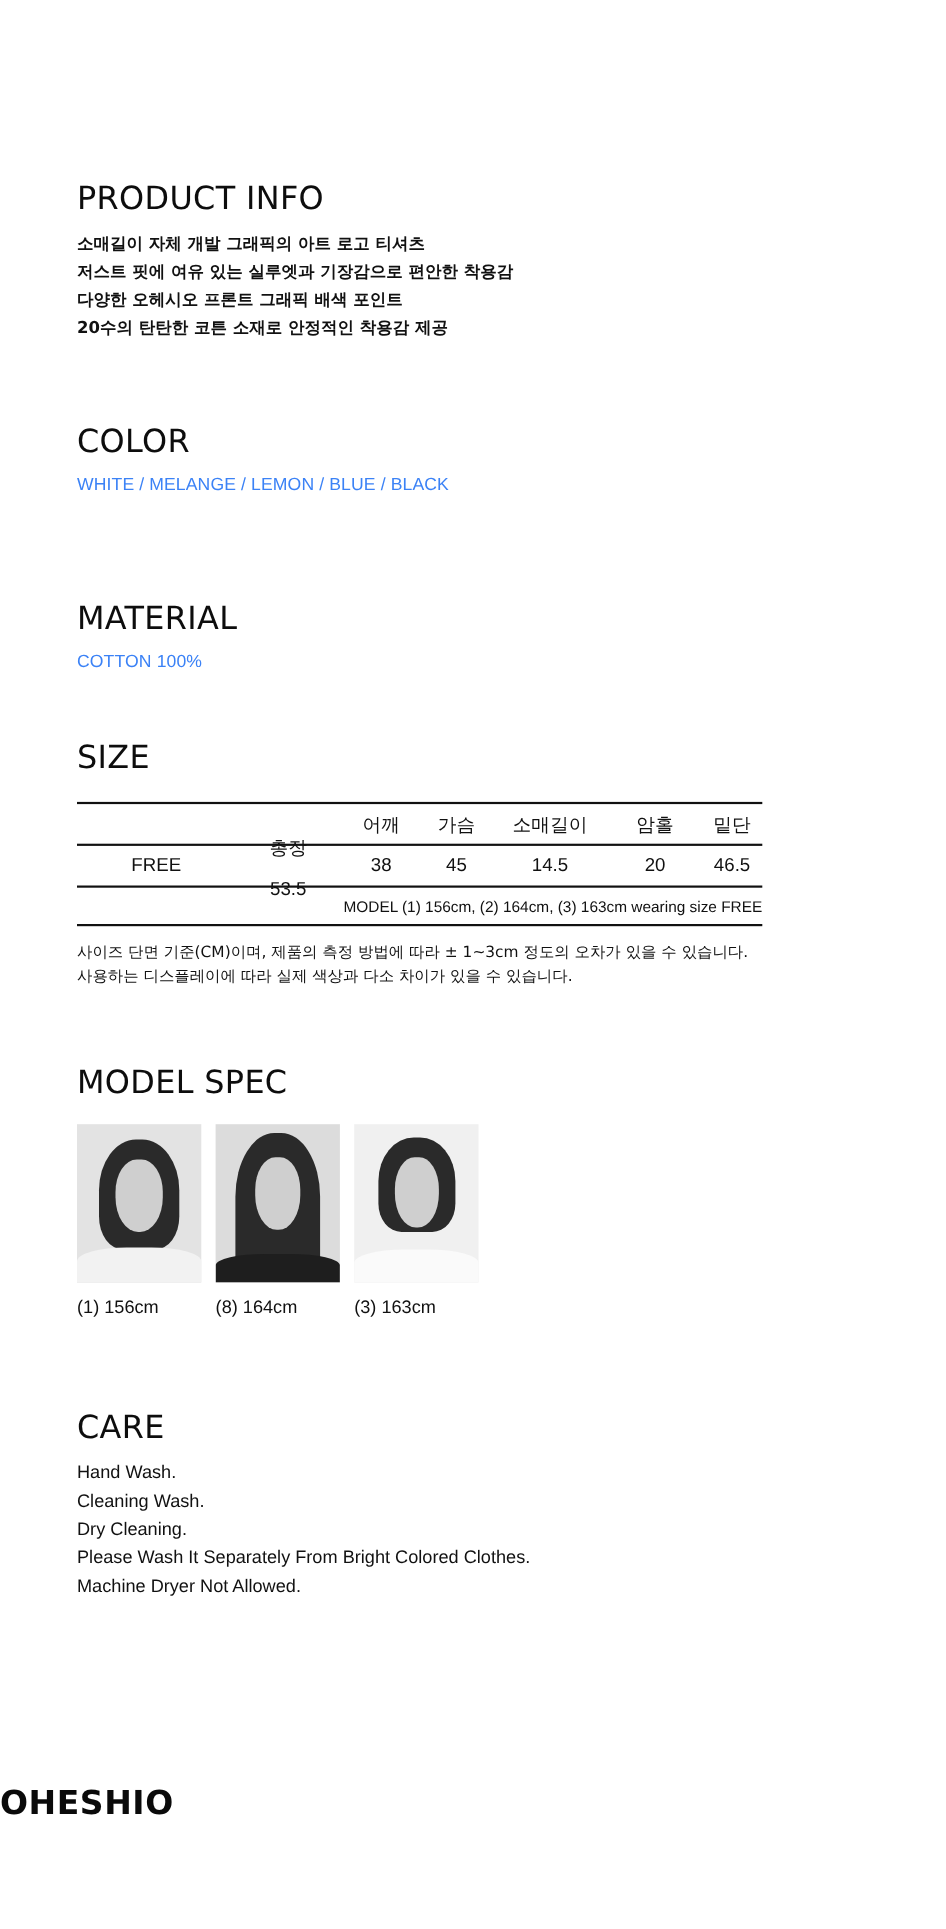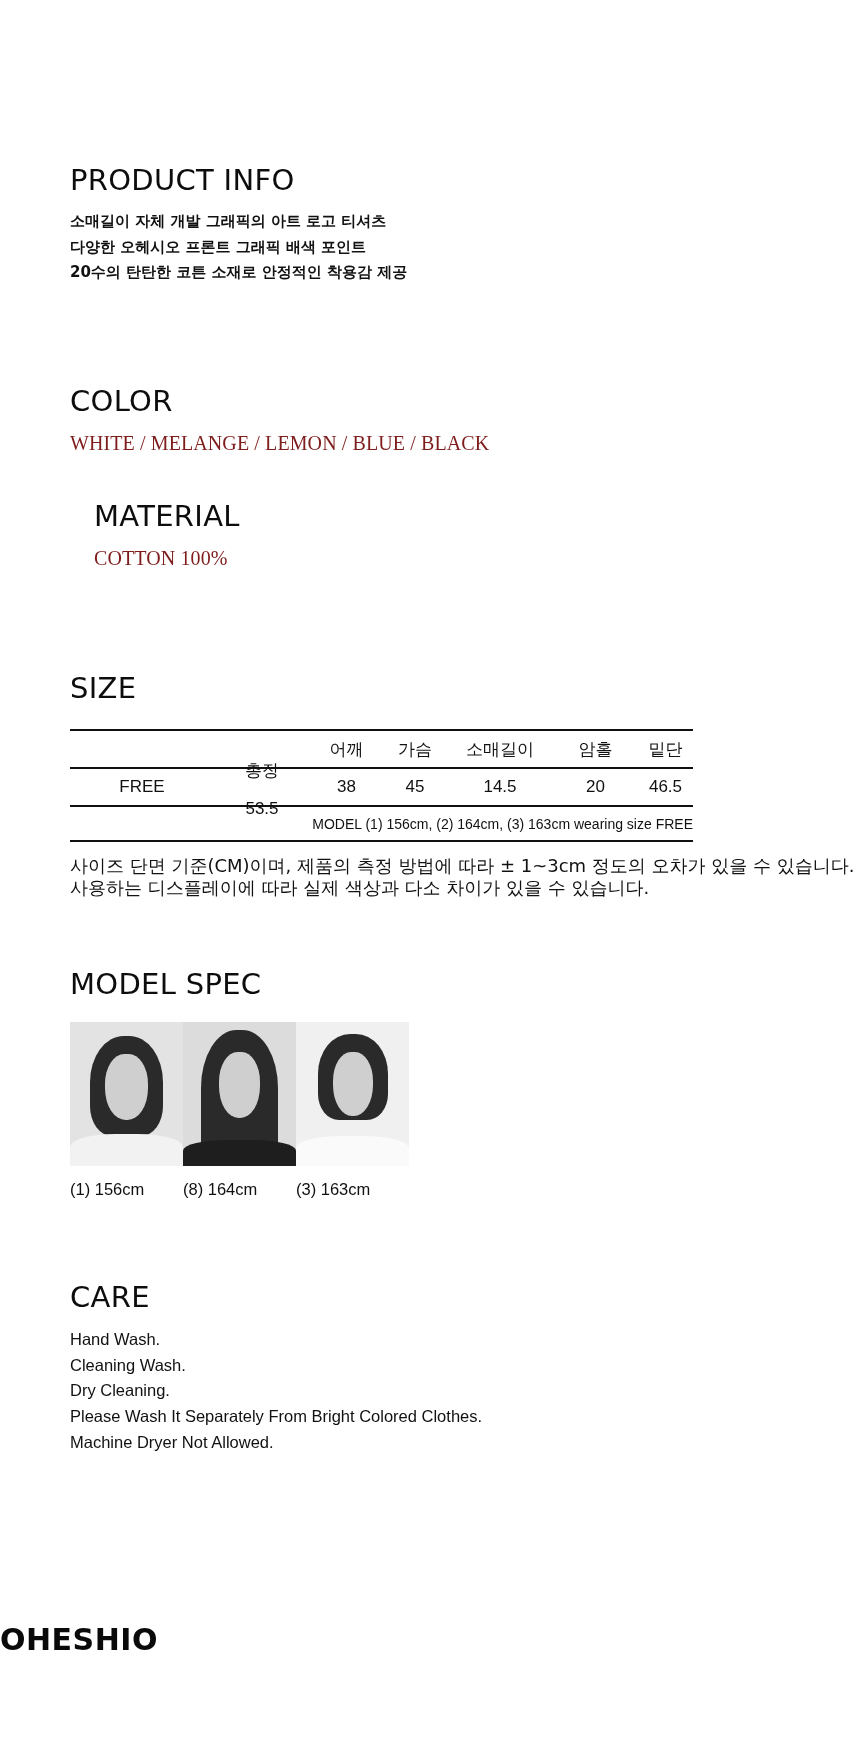--- a/index.html
+++ b/index.html
@@ -1,42 +1,42 @@
 <!DOCTYPE html>
 <html><head>
   <meta charset="utf-8">
   <style>
     * { margin: 0; padding: 0; box-sizing: border-box; }
     html, body { width: 860px; height: 1754px; background: #ffffff; }
     body { font-family: "DejaVu Sans", "Liberation Sans", sans-serif; color: #111; position: relative; overflow: hidden; }
     .section { position: absolute; left: 70px; }
     .h { font-family: "DejaVu Sans", sans-serif; font-size: 29px; font-weight: 500; color: #0d0d0d; letter-spacing: 0.3px; line-height: 1; }
     .ko-line { font-size: 15px; font-weight: bold; line-height: 25.5px; color: #111; }
-    .plain-b { font-family: Liberation Serif, serif; font-size: 20px; font-weight: 500; color: #7f1d1d; letter-spacing: 0.1px; }
+    .plain-b { font-family: Liberation Sans, sans-serif; font-size: 16px; font-weight: 500; color: #3b82f6; letter-spacing: 0.1px; }
 
     
     .size-table { position: absolute; left: 70px; top: 729px; width: 623px; }
     .size-table .row { display: flex; align-items: center; border-top: 2px solid #111; }
     .size-table .row.head { height: 38px; }
     .size-table .row.data { height: 38px; }
     .size-table .row.note { height: 37px; border-bottom: 2px solid #111; justify-content: flex-end; }
     .size-table .cell { text-align: center; font-family: "Liberation Sans", sans-serif; font-size: 17px; color: #111; }
     .size-table .c0 { width: 144px; }
     .size-table .c1 { width: 96px; margin-top: 43px; }
     .size-table .c2 { width: 73px; }
     .size-table .c3 { width: 64px; }
     .size-table .c4 { width: 106px; }
     .size-table .c5 { width: 85px; }
     .size-table .c6 { width: 55px; }
     .size-table .note-text { font-family: "Liberation Sans", sans-serif; font-size: 14px; color: #111; }
     .size-notes { position: absolute; left: 70px; top: 855px; }
-    .size-notes div { font-size: 18px; line-height: 22px; color: #111; }
+    .size-notes div { font-size: 14px; line-height: 22px; color: #111; }
 
     
-    .models { position: absolute; left: 70px; top: 1022px; display: flex; gap: 0; }
+    .models { position: absolute; left: 70px; top: 1022px; display: flex; gap: 13px; }
     .model { width: 113px; }
     .photo { width: 113px; height: 144px; position: relative; overflow: hidden; }
     .photo.p1 { background: #e3e3e3; }
     .photo.p2 { background: #dcdcdc; }
     .photo.p3 { background: #f0f0f0; }
     .photo .hair { position: absolute; border-radius: 46% 46% 30% 30%; background: #2a2a2a; }
     .photo .face { position: absolute; border-radius: 45% 45% 48% 48%; background: #cfcfcf; }
     .photo .body { position: absolute; left: 0; right: 0; bottom: 0; height: 32px; border-radius: 40% 40% 0 0; }
     .model .cap { margin-top: 14px; font-family: "Liberation Sans", sans-serif; font-size: 16.5px; color: #111; }
 
@@ -45,31 +45,32 @@
 
     .logo { position: absolute; left: 0; width: 860px; top: 1622px; text-align: left; font-family: "DejaVu Sans", sans-serif; font-weight: bold; font-size: 30px; letter-spacing: 0.5px; color: #0a0a0a; }
   </style>
 </head>
 <body>
 
 <div class="section" style="top:166px;">
   <div class="h">PRODUCT INFO</div>
   <div style="margin-top:14px;">
     <div class="ko-line">소매길이 자체 개발 그래픽의 아트 로고 티셔츠</div>
+    <div class="ko-line">저스트 핏에 여유 있는 실루엣과 기장감으로 편안한 착용감</div>
     <div class="ko-line">다양한 오헤시오 프론트 그래픽 배색 포인트</div>
     <div class="ko-line">20수의 탄탄한 코튼 소재로 안정적인 착용감 제공</div>
   </div>
 </div>
 
 <div class="section" style="top:387px;">
   <div class="h">COLOR</div>
   <div class="plain-b" style="margin-top:16px;">WHITE / MELANGE / LEMON / BLUE / BLACK</div>
 </div>
 
-<div class="section" style="top:502px;margin-left:24px;">
+<div class="section" style="top:548px;">
   <div class="h">MATERIAL</div>
   <div class="plain-b" style="margin-top:16px;">COTTON 100%</div>
 </div>
 
 <div class="section" style="top:674px;">
   <div class="h">SIZE</div>
 </div>
 
 <div class="size-table">
   <div class="row head">

